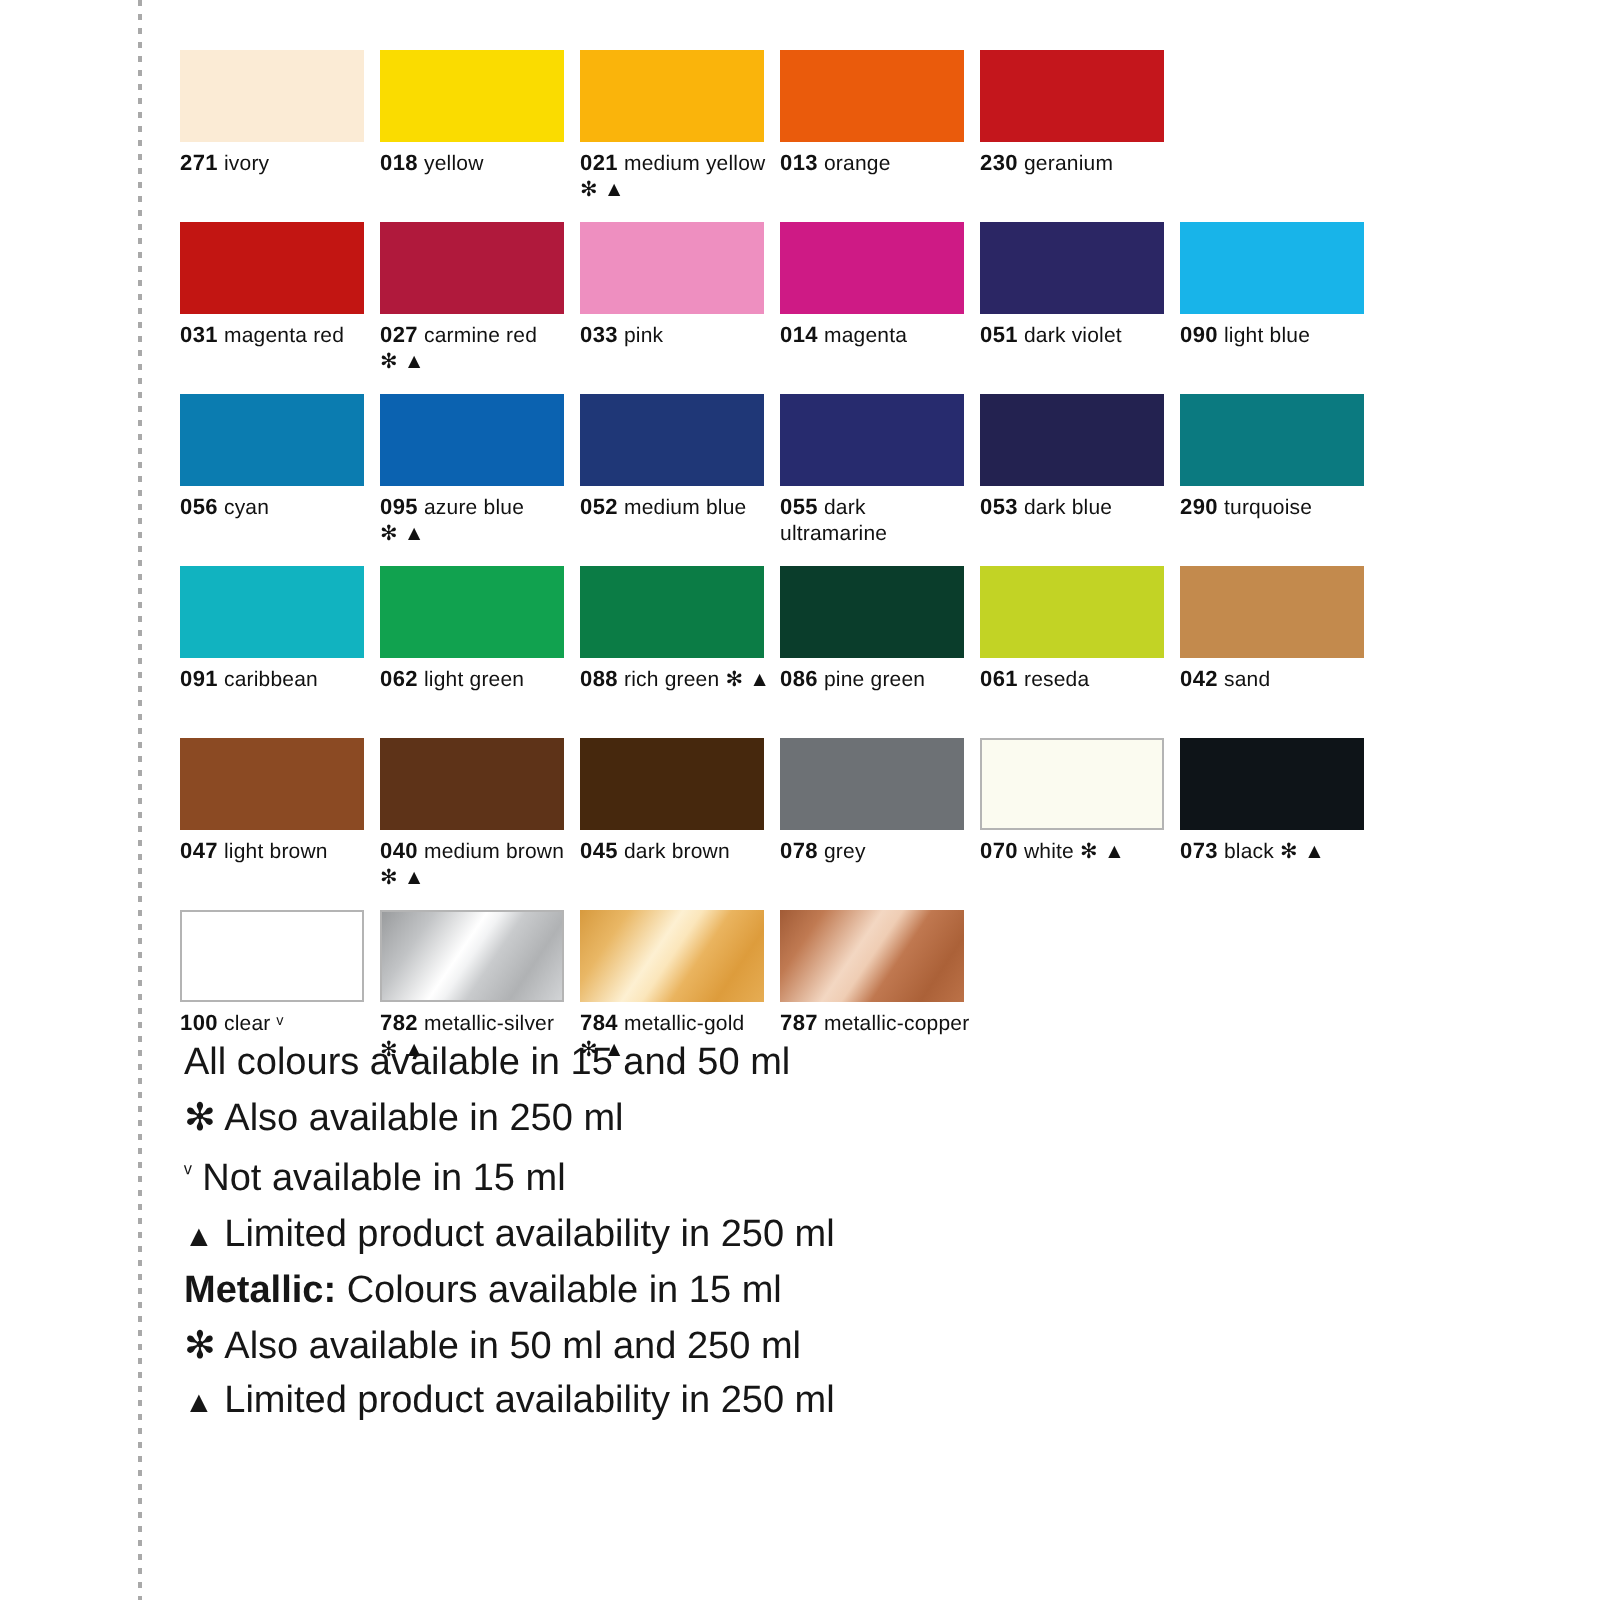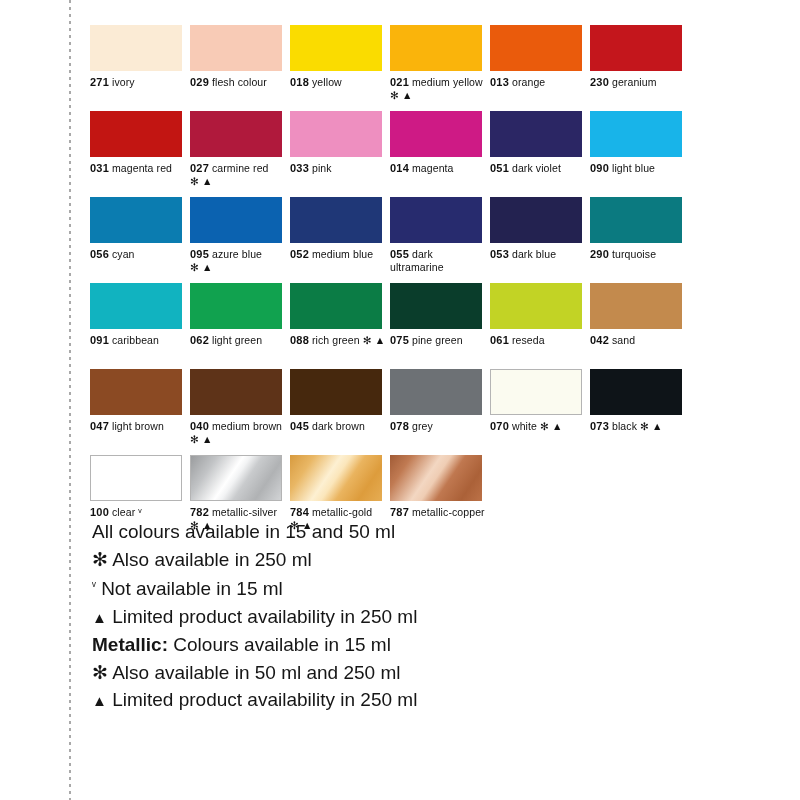--- a/index.html
+++ b/index.html
@@ -108,24 +108,20 @@
 
 <div id="sheet">
 
   <div id="swatch-grid">
       <div class="swatch-row">
         <div class="swatch-cell">
           <div class="swatch-chip" style="background: rgb(251, 235, 213);"></div>
           <div class="swatch-caption"><span class="swatch-code">271</span> <span class="swatch-name">ivory</span></div>
         </div>
         <div class="swatch-cell">
-          <div class="swatch-chip" style="background: rgb(248, 203, 182);"></div>
-          <div class="swatch-caption"><span class="swatch-code">029</span> <span class="swatch-name">flesh colour</span></div>
-        </div>
-        <div class="swatch-cell">
           <div class="swatch-chip" style="background: rgb(250, 220, 0);"></div>
           <div class="swatch-caption"><span class="swatch-code">018</span> <span class="swatch-name">yellow</span></div>
         </div>
         <div class="swatch-cell">
           <div class="swatch-chip" style="background: rgb(250, 180, 11);"></div>
           <div class="swatch-caption"><span class="swatch-code">021</span> <span class="swatch-name">medium yellow</span> <span class="marks">✻ ▲</span></div>
         </div>
         <div class="swatch-cell">
           <div class="swatch-chip" style="background: rgb(234, 91, 12);"></div>
           <div class="swatch-caption"><span class="swatch-code">013</span> <span class="swatch-name">orange</span></div>
@@ -195,21 +191,21 @@
         <div class="swatch-cell">
           <div class="swatch-chip" style="background: rgb(17, 162, 79);"></div>
           <div class="swatch-caption"><span class="swatch-code">062</span> <span class="swatch-name">light green</span></div>
         </div>
         <div class="swatch-cell">
           <div class="swatch-chip" style="background: rgb(11, 124, 69);"></div>
           <div class="swatch-caption"><span class="swatch-code">088</span> <span class="swatch-name">rich green</span> <span class="marks">✻ ▲</span></div>
         </div>
         <div class="swatch-cell">
           <div class="swatch-chip" style="background: rgb(10, 61, 43);"></div>
-          <div class="swatch-caption"><span class="swatch-code">075</span> <span class="swatch-name">pine green</span></div>
+          <div class="swatch-caption"><span class="swatch-code">086</span> <span class="swatch-name">pine green</span></div>
         </div>
         <div class="swatch-cell">
           <div class="swatch-chip" style="background: rgb(194, 211, 37);"></div>
           <div class="swatch-caption"><span class="swatch-code">061</span> <span class="swatch-name">reseda</span></div>
         </div>
         <div class="swatch-cell">
           <div class="swatch-chip" style="background: rgb(195, 138, 77);"></div>
           <div class="swatch-caption"><span class="swatch-code">042</span> <span class="swatch-name">sand</span></div>
         </div>
       </div>

